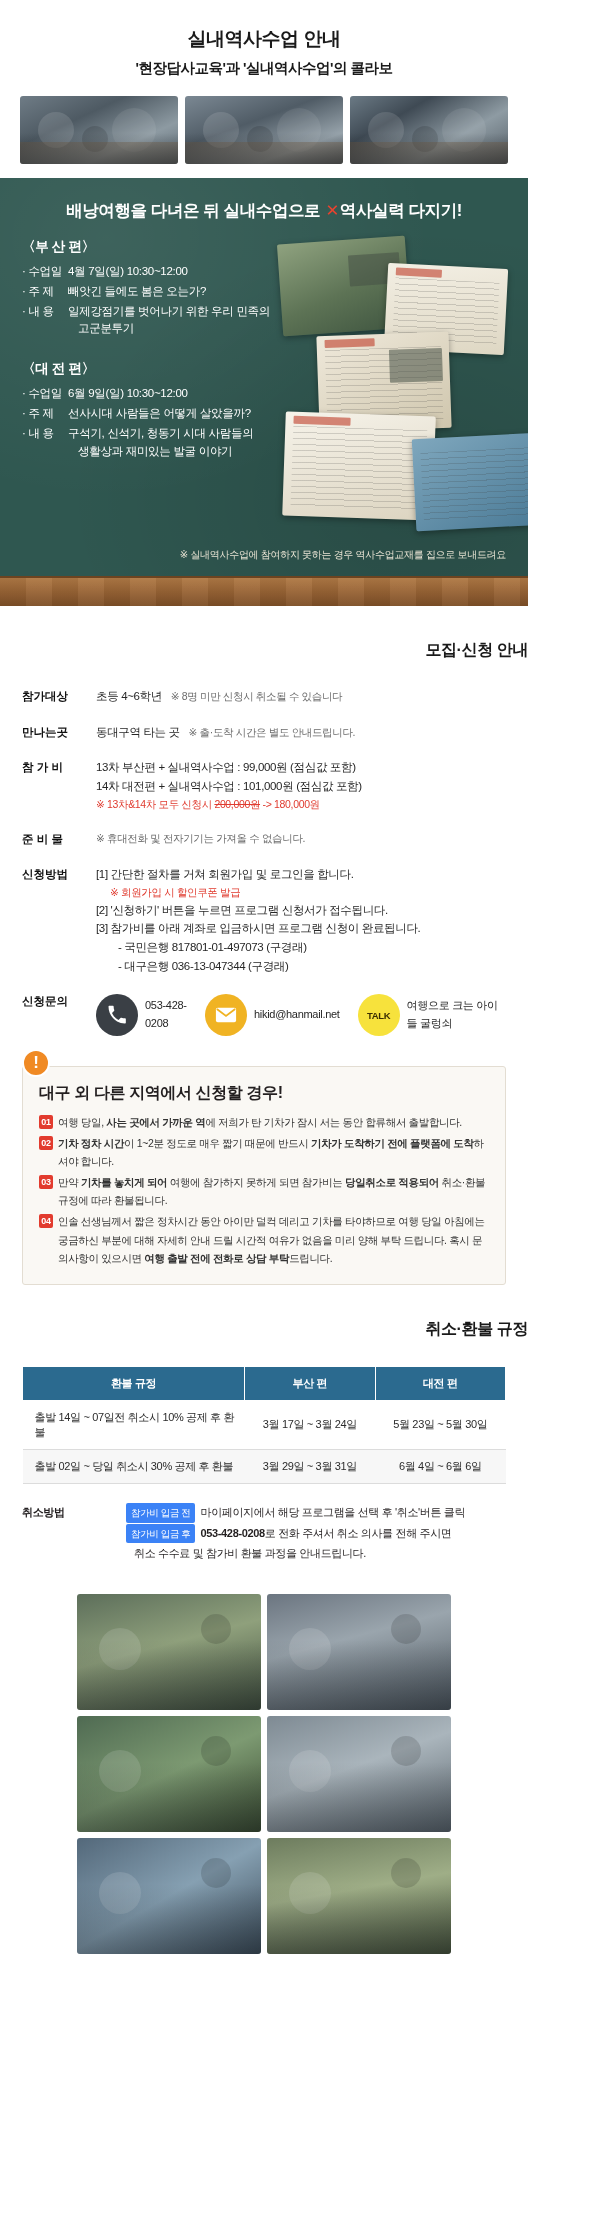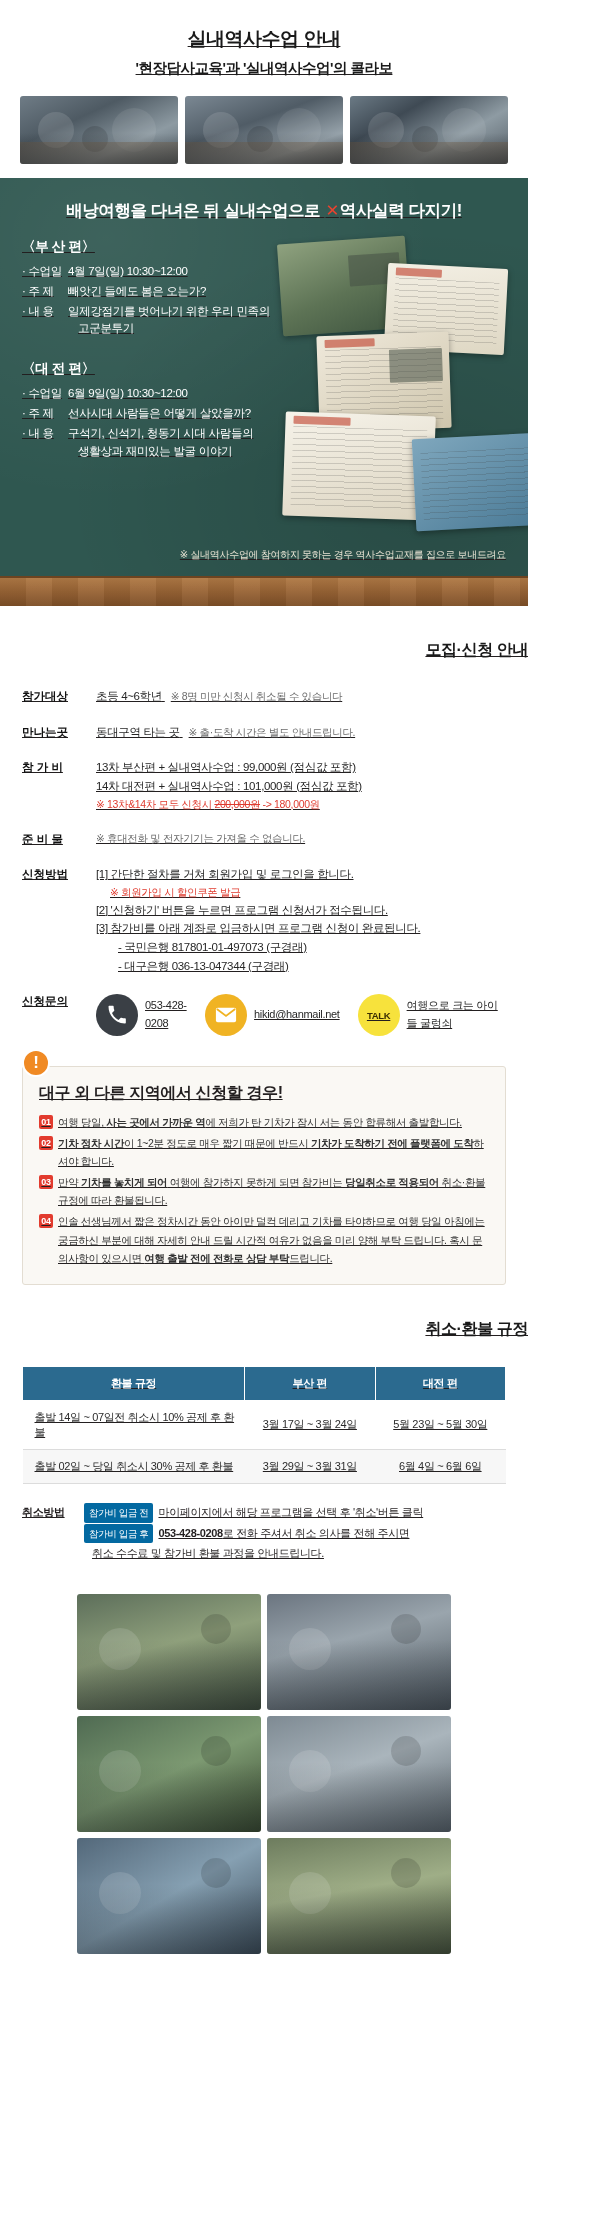--- a/index.html
+++ b/index.html
@@ -6,21 +6,21 @@
   html, body {
     margin: 0; padding: 0;
     background: #ffffff;
   }
   body {
     width: 600px;
     font-family: "Liberation Sans", "DejaVu Sans", sans-serif;
     color: #231f20;
     -webkit-font-smoothing: antialiased;
   }
-  .page { width: 528px; position: relative; overflow: hidden; text-decoration: underline; }
+  .page { width: 528px; position: relative; overflow: hidden; }
 
   
   .hero-title {
     text-align: center;
     padding: 26px 0 4px 0;
   }
   .hero-title .line1 {
     font-size: 19px;
     font-weight: bold;
     letter-spacing: -0.5px;
@@ -324,25 +324,26 @@
   table.refund tr:nth-child(odd) td { background: #ffffff; }
   table.refund tr:nth-child(even) td { background: #f7f7f7; }
 
   
   .cancel-method {
     display: flex;
     margin: 18px 22px 4px 22px;
     font-size: 11px;
     line-height: 1.85;
     letter-spacing: -0.35px;
+    gap: 42px;
   }
   .cancel-method .k { flex: 0 0 62px; font-weight: bold; }
   .tag-green {
     display: inline-block;
-    background: #0369a1;
+    background: #3b82f6;
     color: #fff;
     font-size: 9.5px;
     padding: 1px 5px;
     border-radius: 2px;
     margin-right: 5px;
     vertical-align: middle;
   }
 
   
   .bottom-photos {

